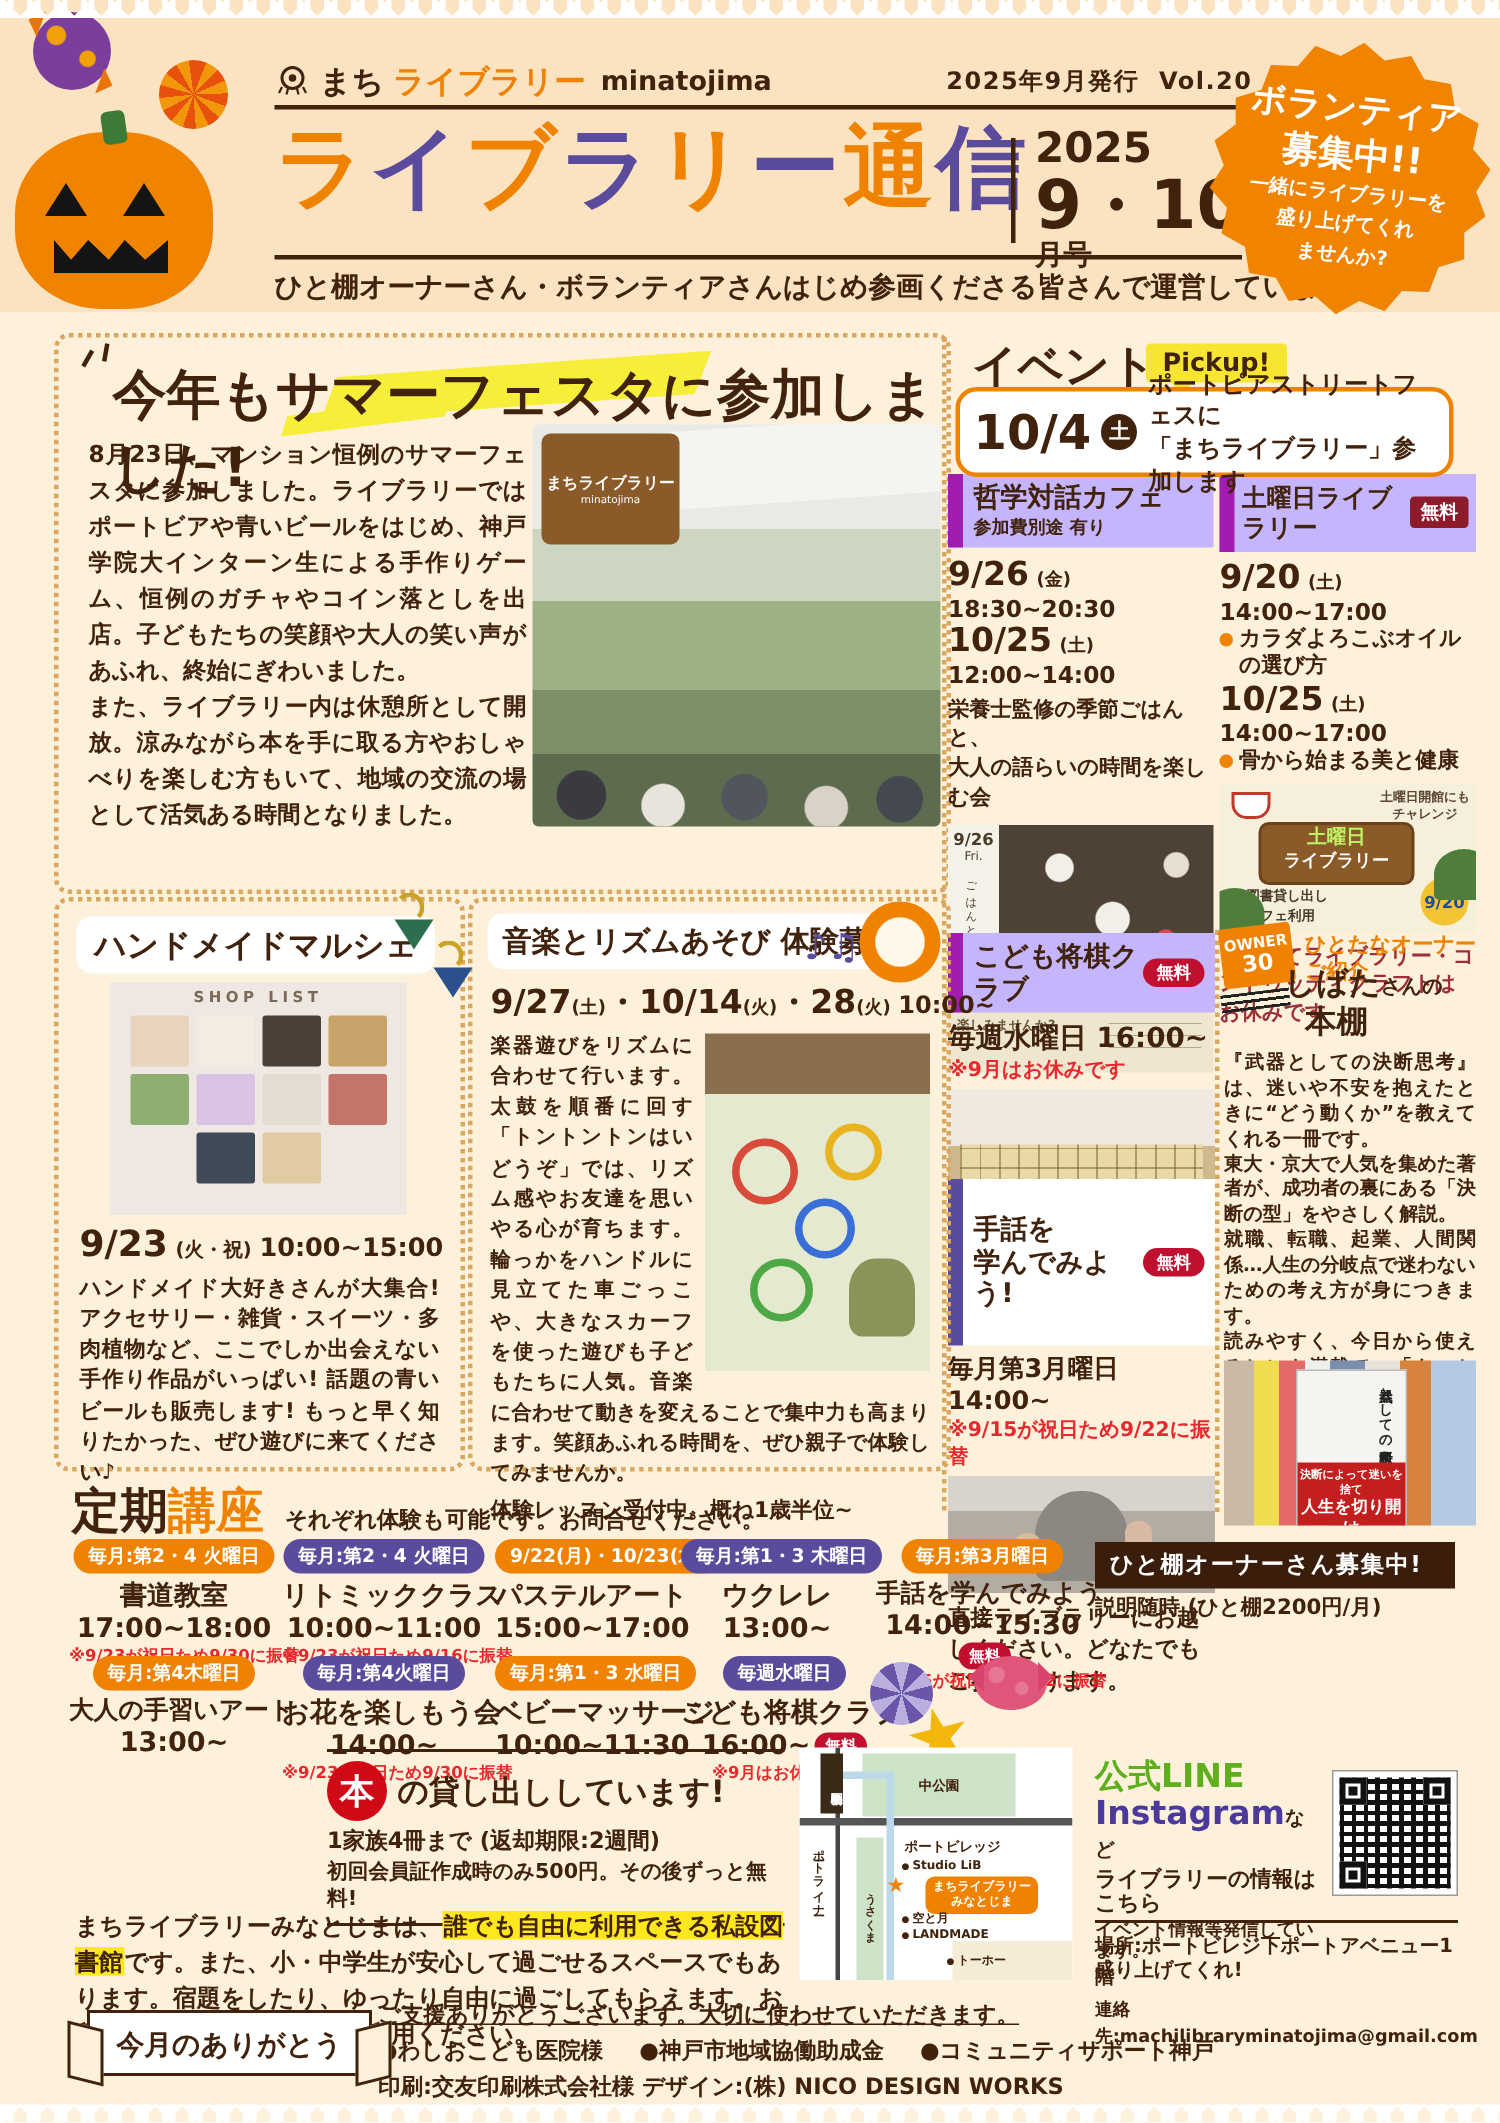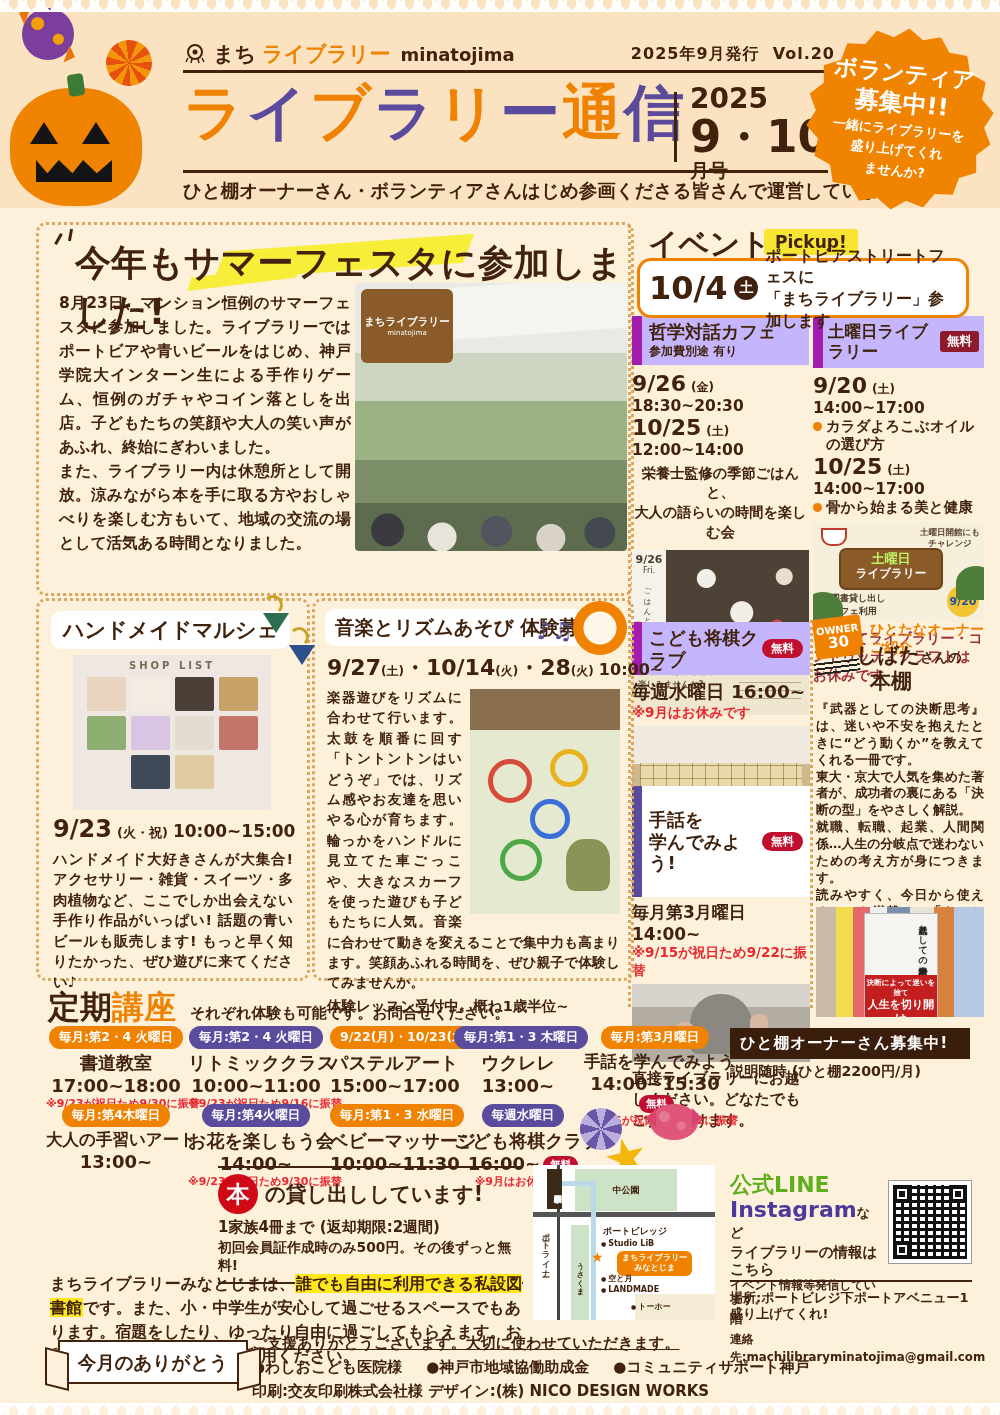--- a/index.html
+++ b/index.html
@@ -85,21 +85,21 @@
   
   .chead{background:#c4b5fd;border-left:10px solid #a21caf;padding:5px 7px;}
   .ct{font-size:18px;font-weight:800;line-height:1.2;}
   .cfee{font-size:12px;font-weight:700;}
   .free-rect{background:#8e1b2c;color:#fff;font-size:12.5px;font-weight:800;padding:2px 7px;border-radius:3px;white-space:nowrap;}
   .free-oval{background:#c00f2f;color:#fff;font-size:11.5px;font-weight:800;padding:2px 9px;border-radius:14px;white-space:nowrap;}
   .dline .dn{font-size:22px;font-weight:800;}
   .dline .dd{font-size:12px;font-weight:700;}
   .dline .dt{font-size:15.5px;font-weight:800;}
   .phil{position:absolute;top:316px;left:632px;width:177px;}
-  .phil .cdesc{font-size:14.2px;font-weight:800;line-height:1.4;margin-top:5px;text-align:center;}
+  .phil .cdesc{font-size:14.2px;font-weight:800;line-height:1.4;margin-top:5px;}
   .phil-photo{position:relative;margin-top:7px;width:177px;height:95px;
               background:radial-gradient(circle at 42% 30%,#f2efe8 9px,transparent 10px),
                          radial-gradient(circle at 62% 66%,#f2efe8 11px,transparent 12px),
                          radial-gradient(circle at 86% 28%,#e6dfd0 8px,transparent 9px),
                          radial-gradient(circle at 82% 80%,#d8474f 6px,transparent 7px),
                          radial-gradient(circle at 52% 86%,#6a8f4f 6px,transparent 7px),#4e4136;}
   .phil-strip{position:absolute;left:0;top:0;width:34px;height:100%;background:#f5f2ea;color:#4a3a28;text-align:center;padding-top:3px;box-sizing:border-box;}
   .phil-strip .pdte{font-size:11px;font-weight:800;}
   .phil-strip .pfri{font-size:8px;}
   .phil-strip .pcap{writing-mode:vertical-rl;font-size:7.5px;margin-top:3px;letter-spacing:1px;}

